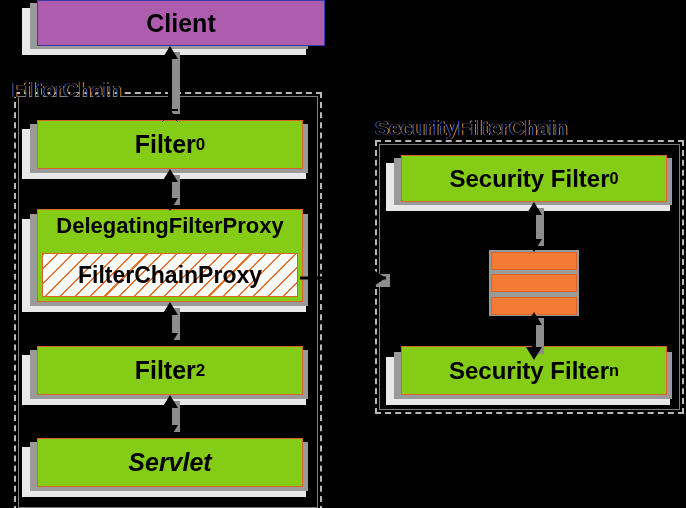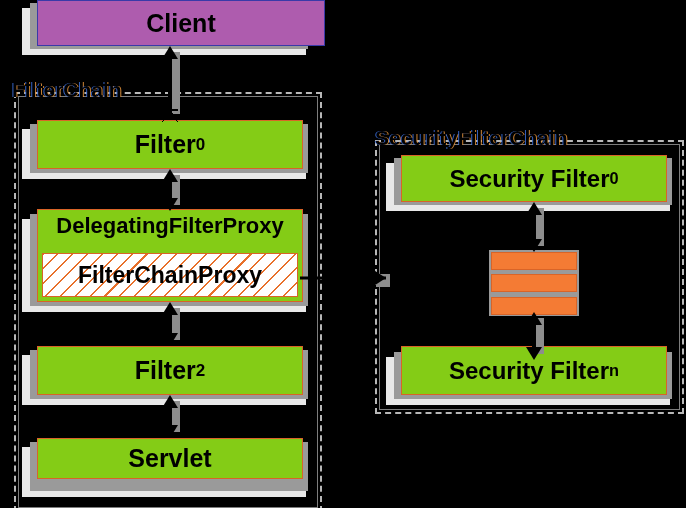--- a/index.html
+++ b/index.html
@@ -207,21 +207,21 @@
 <div id="canvas">
 
   <div class="dashed-box" style="left:14px; top:92px; width:308px; height:420px;">
     <div class="inner-edge"></div>
   </div>
   <div class="container-label" style="left:12px; top:70px;margin-top:8px;">FilterChain</div>
 
   <div class="dashed-box" style="left:375px; top:140px; width:309px; height:274px;">
     <div class="inner-edge"></div>
   </div>
-  <div class="container-label" style="left:375px; top:126px;">SecurityFilterChain</div>
+  <div class="container-label" style="left:375px; top:116px;">SecurityFilterChain</div>
 
   <div class="shadow-light" style="left:22px; top:8px; width:284px; height:47px;"></div>
   <div class="shadow-dark" style="left:30px; top:3px; width:278px; height:46px;"></div>
   <div class="node client" style="left:37px; top:0px; width:288px; height:46px; font-size:25px;">
     <span>Client</span>
   </div>
 
   <div class="arrow-v" style="left:155px; top:46px; width:30px; height:76px;">
     <div class="shaft-shadow" style="top:6px; height:62px;"></div>
     <div class="shaft" style="top:8px; height:60px;"></div>
@@ -274,21 +274,21 @@
 
   <div class="arrow-v" style="left:155px; top:395px; width:30px; height:43px;">
     <div class="shaft-shadow" style="top:6px; height:31px;"></div>
     <div class="shaft" style="top:6px; height:31px;"></div>
     <div class="head up-solid"></div>
     <div class="head down-solid"></div>
   </div>
 
   <div class="shadow-light" style="left:22px; top:447px; width:284px; height:50px;"></div>
   <div class="shadow-dark" style="left:30px; top:442px; width:278px; height:49px;"></div>
-  <div class="node" style="left:37px; top:438px; width:266px; height:41px; font-size:25px;">
+  <div class="node" style="left:37px; top:438px; width:266px; height:49px; font-size:25px;font-style:italic;">
     <span>Servlet</span>
   </div>
 
   <div class="shadow-light" style="left:386px; top:163px; width:284px; height:48px;"></div>
   <div class="shadow-dark" style="left:394px; top:158px; width:278px; height:47px;"></div>
   <div class="node" style="left:401px; top:155px; width:266px; height:47px; font-size:24px;">
     <span>Security Filter</span>
       <span class="sub">0</span>
   </div>
 

